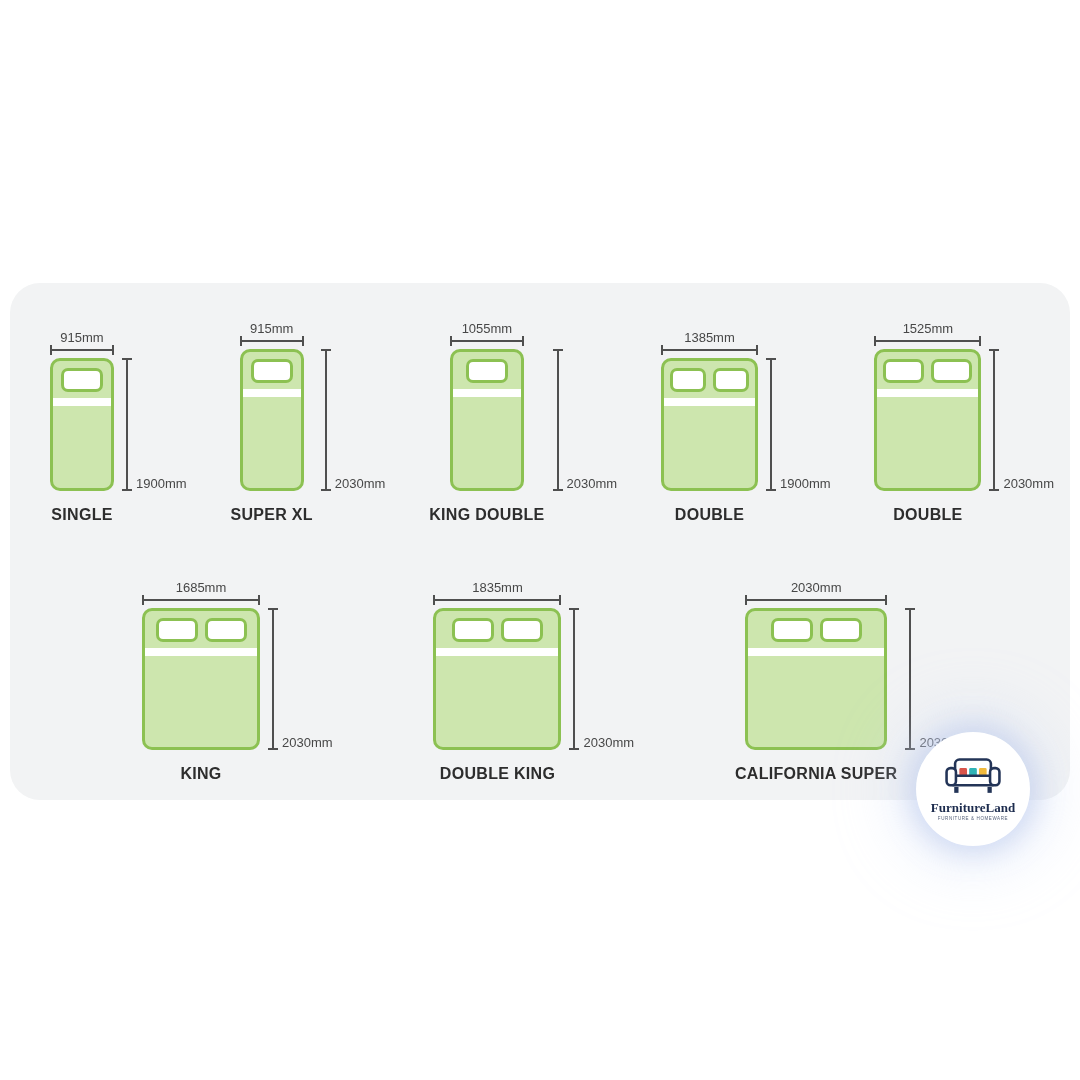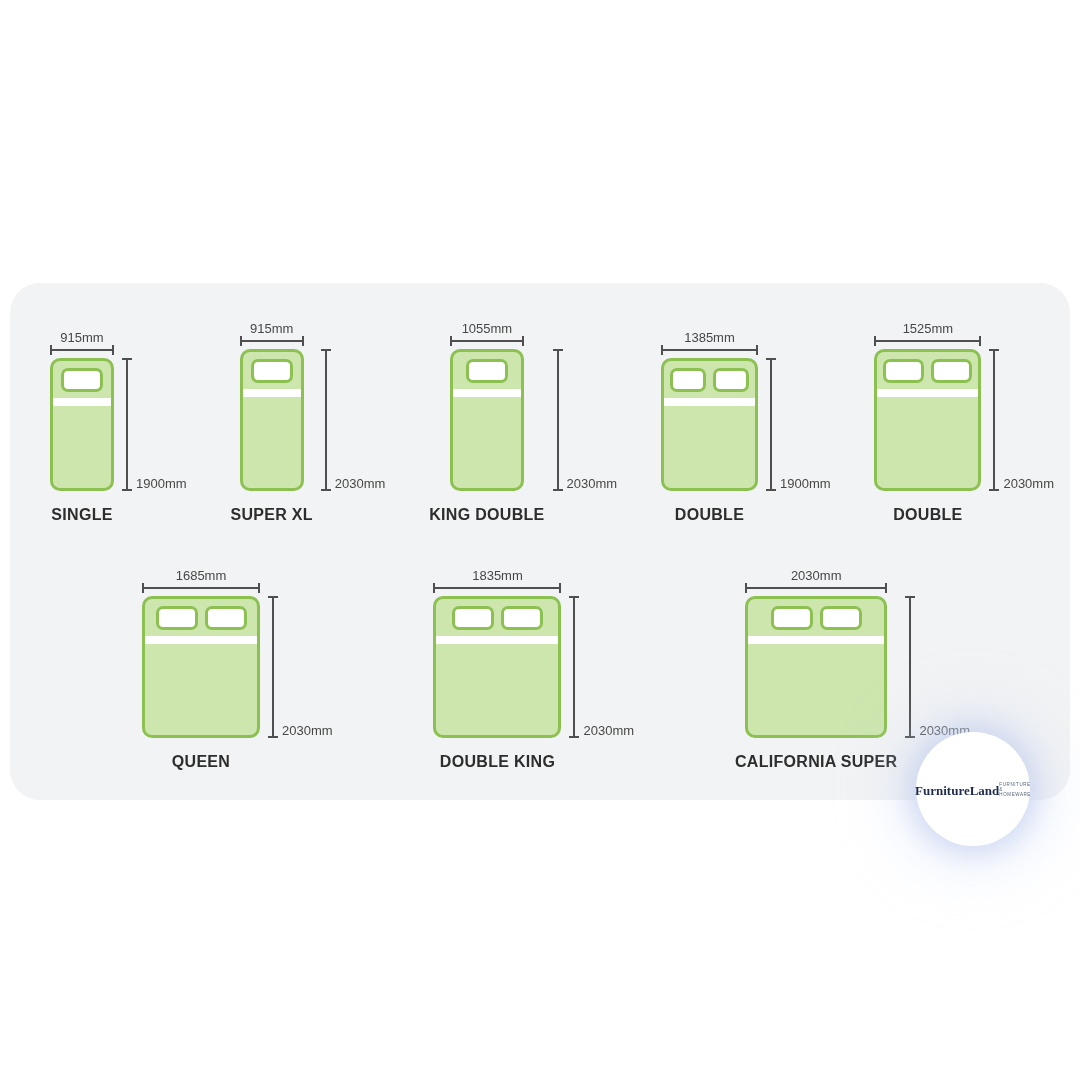--- a/index.html
+++ b/index.html
@@ -4,21 +4,21 @@
 <style>
   *{box-sizing:border-box;margin:0;padding:0}
   html,body{width:1080px;height:1080px;background:#ffffff;overflow:hidden;
     font-family:"Liberation Sans",sans-serif;}
   .page{position:relative;width:1080px;height:788px;}
 
   .panel{position:absolute;left:10px;top:283px;width:1060px;height:517px;
     background:var(--panel,#f2f3f4);border-radius:30px;padding:38px 16px 0 40px;}
 
   .bed-row{display:flex;justify-content:space-between;align-items:flex-end;}
-  .row-2{margin-top:44px;padding:0 84px 0 92px;}
+  .row-2{margin-top:56px;padding:0 84px 0 92px;}
 
   .bed-fig{display:grid;grid-template-columns:auto auto;}
 
   .wdim{grid-row:1;grid-column:1;display:flex;flex-direction:column;align-items:center;
     justify-self:center;margin-bottom:7px;}
   .dim-label{font-size:13px;color:var(--dimlabel,#474747);line-height:15px;}
   .wdim-label{margin-bottom:4px;}
   .wdim-line{height:2px;background:var(--dimline,#4f4f4f);position:relative;}
   .wdim-line::before,.wdim-line::after{content:"";position:absolute;top:-4px;width:2px;height:10px;
     background:var(--dimline,#4f4f4f);}
@@ -38,21 +38,21 @@
   .vdim-line::before,.vdim-line::after{content:"";position:absolute;left:-4px;width:10px;height:2px;
     background:var(--dimline,#4f4f4f);}
   .vdim-line::before{top:0}
   .vdim-line::after{bottom:0}
   .vdim-label{white-space:nowrap;}
 
   .bed-name{grid-row:3;grid-column:1;justify-self:center;text-align:center;margin-top:15px;
     font-size:16px;font-weight:700;letter-spacing:.3px;color:var(--name,#2d2d2d);white-space:nowrap;}
 
   .logo{position:absolute;left:916px;top:732px;width:114px;height:114px;border-radius:50%;
-    background:#ffffff;display:flex;flex-direction:row;align-items:center;justify-content:center;
+    background:#ffffff;display:flex;flex-direction:column;align-items:center;justify-content:center;
     box-shadow:0 0 24px 8px rgba(186,200,235,.55), 0 0 60px 22px rgba(200,214,245,.35);}
   .logo .brand{margin-top:3px;font-family:"Liberation Serif",serif;font-weight:700;
     font-size:13px;color:#1d2c4e;line-height:14px;}
   .logo .tagline{font-size:4.5px;letter-spacing:.6px;color:#56617a;margin-top:1px;
     text-transform:uppercase;}
 </style>
 </head>
 <body style="background: rgb(255, 255, 255);">
 
 <div class="page">
@@ -157,21 +157,21 @@
       <div class="pillow-row">
               <div class="pillow"></div>
               <div class="pillow"></div>
             </div>
       <div class="stripe"></div>
     </div>
     <div class="vdim">
       <div class="vdim-line"></div>
       <div class="dim-label vdim-label">2030mm</div>
     </div>
-    <div class="bed-name">QUEEN</div>
+    <div class="bed-name">KING</div>
   </div>
         <div class="bed-fig">
     <div class="wdim">
       <div class="dim-label wdim-label">1835mm</div>
       <div class="wdim-line" style="width: 128px;"></div>
     </div>
     <div class="bed" style="width: 128px; height: 142px;">
       <div class="pillow-row">
               <div class="pillow"></div>
               <div class="pillow"></div>

